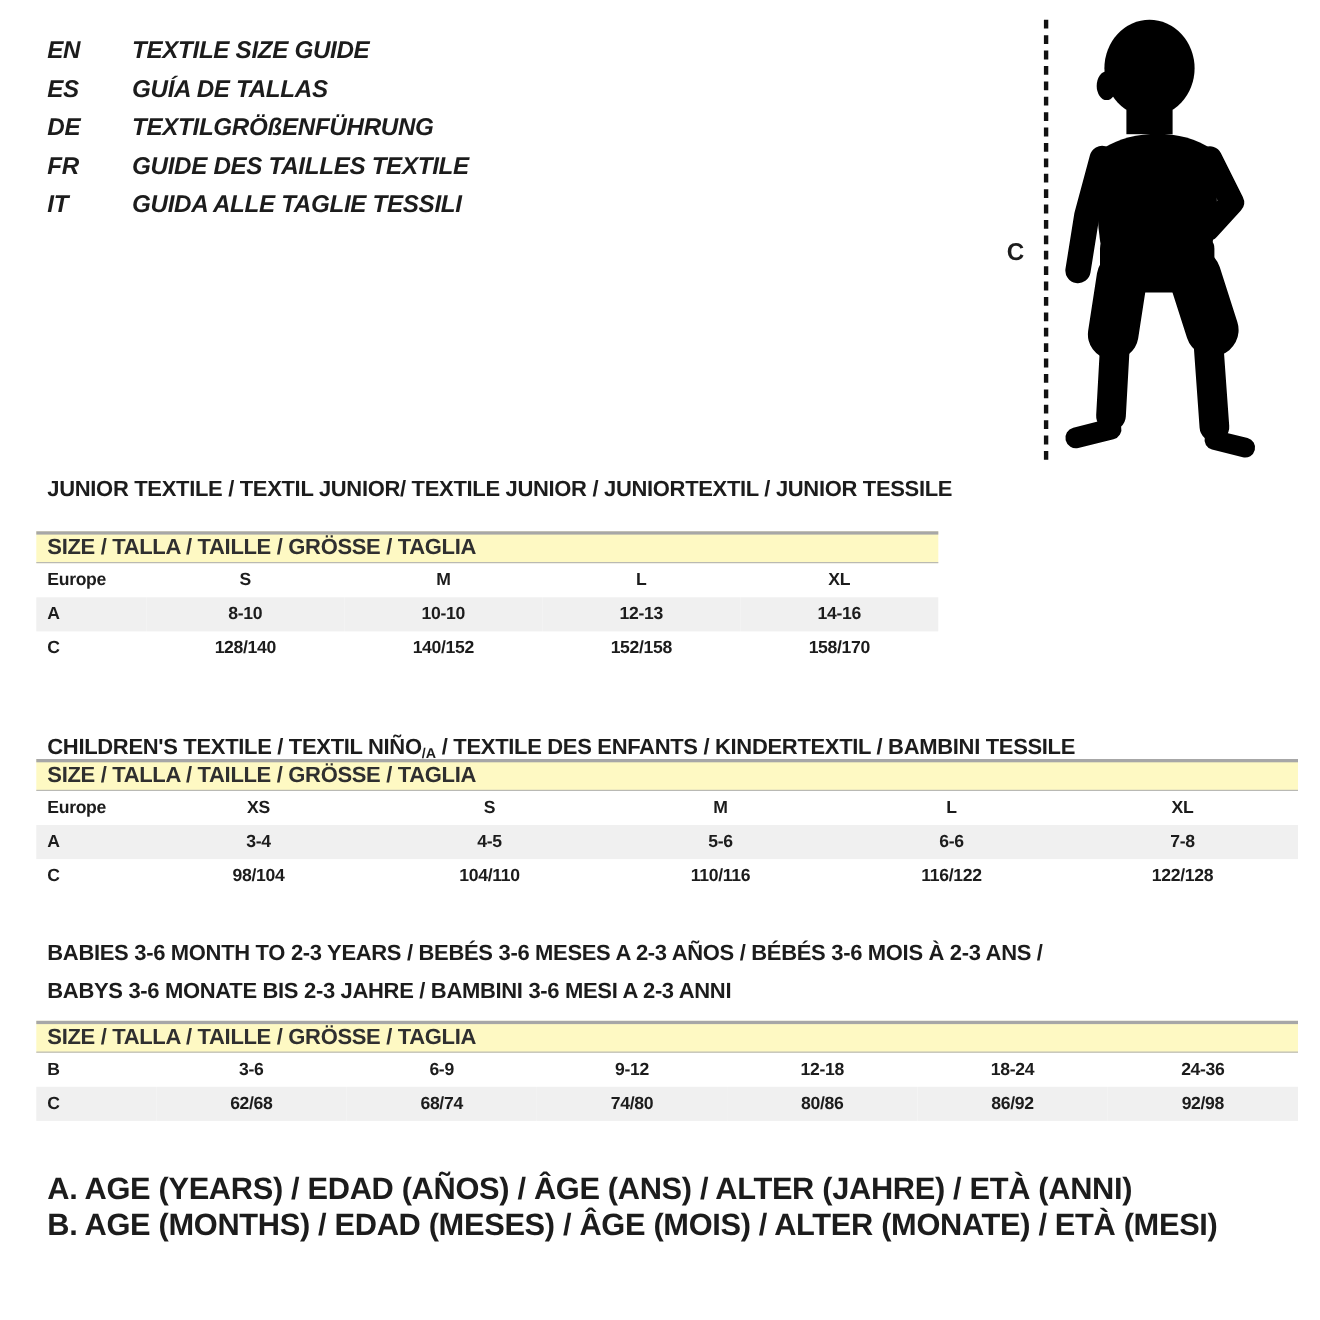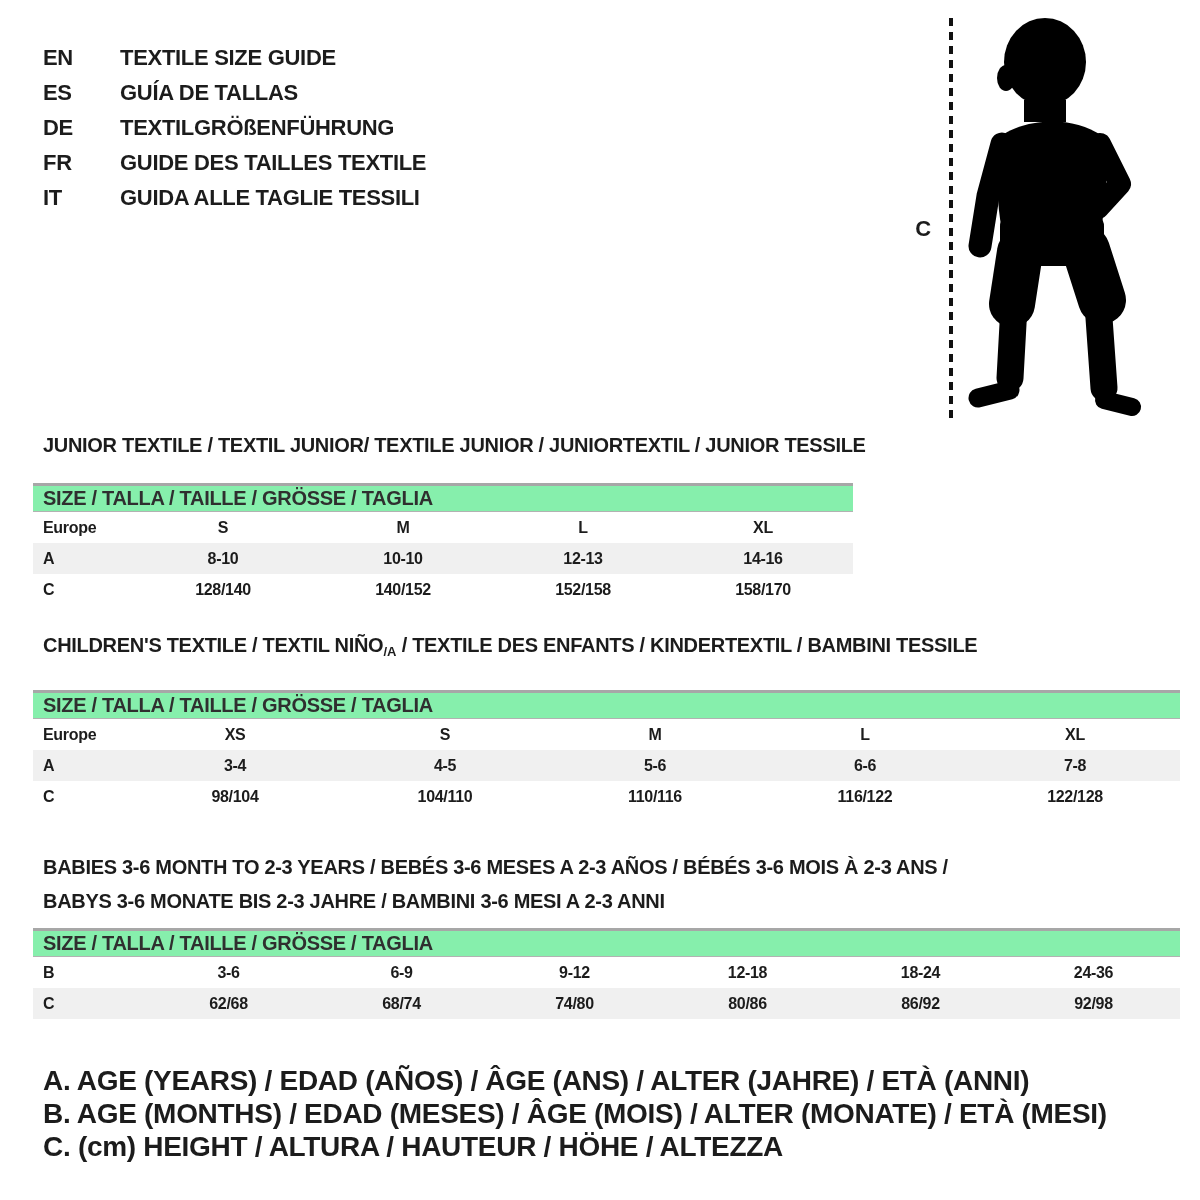--- a/index.html
+++ b/index.html
@@ -4,45 +4,45 @@
 <style>
   html,body{margin:0;padding:0;}
   body{
     width:1200px;height:1200px;position:relative;background:#ffffff;
     font-family:"Liberation Sans","DejaVu Sans",sans-serif;
     color:#1c1c1c;overflow:hidden;letter-spacing:-0.3px;
   }
   .abs{position:absolute;}
 
   
-  #lang-block{left:43px;top:40px;}
+  #lang-block{left:43px;top:28px;font-style:italic;}
   .lang-row{display:flex;font-weight:bold;font-size:22px;line-height:35px;}
   .lang-code{width:77px;flex:0 0 77px;}
   .lang-title{white-space:nowrap;}
 
   
   #figure{left:905px;top:10px;width:250px;height:420px;}
   #measure-c{position:absolute;left:0px;top:206px;width:36px;text-align:center;
     font-weight:bold;font-size:22px;}
 
   
   .section-title{font-weight:bold;font-size:20px;white-space:nowrap;}
   #sec1-title{left:43px;top:434px;}
-  #sec2-title{left:43px;top:634px;}
+  #sec2-title{left:43px;top:668px;}
   #sec3-title{left:43px;top:850px;line-height:34px;}
   .subscript{font-size:13px;vertical-align:-4px;letter-spacing:0;}
 
   
   .size-table{position:absolute;left:33px;}
   #table1{top:483px;width:820px;}
   #table2{top:690px;width:1147px;}
   #table3{top:928px;width:1147px;}
   .size-bar{
     box-sizing:border-box;height:29px;line-height:24px;padding-left:10px;
-    background:#86efac;border-top:3px solid #a7a7a7;border-bottom:1px solid #b2b2b2;
+    background:#fef9c3;border-top:3px solid #a7a7a7;border-bottom:1px solid #b2b2b2;
     font-weight:bold;font-size:20px;color:#2f2f2f;white-space:nowrap;overflow:hidden;
   }
   table{border-collapse:collapse;width:100%;table-layout:fixed;}
   td{height:31px;font-weight:bold;font-size:16px;text-align:center;
      vertical-align:middle;padding:0;white-space:nowrap;}
   td.row-label{text-align:left;padding-left:10px;}
   tr.alt td{background:#f0f0f0;}
 
   
   #legend{left:43px;top:1064px;}
@@ -223,14 +223,13 @@
       <td>86/92</td>
       <td>92/98</td>
     </tr>
   </tbody>
     </table>
 </div>
 
 <div id="legend" class="abs">
   <div class="legend-item">A. AGE (YEARS) / EDAD (AÑOS) / ÂGE (ANS) / ALTER (JAHRE) / ETÀ (ANNI)</div>
   <div class="legend-item">B. AGE (MONTHS) / EDAD (MESES) / ÂGE (MOIS) / ALTER (MONATE) / ETÀ (MESI)</div>
-  <div class="legend-item">C. (cm) HEIGHT / ALTURA / HAUTEUR / HÖHE / ALTEZZA</div>
 </div>
 
 </body></html>

